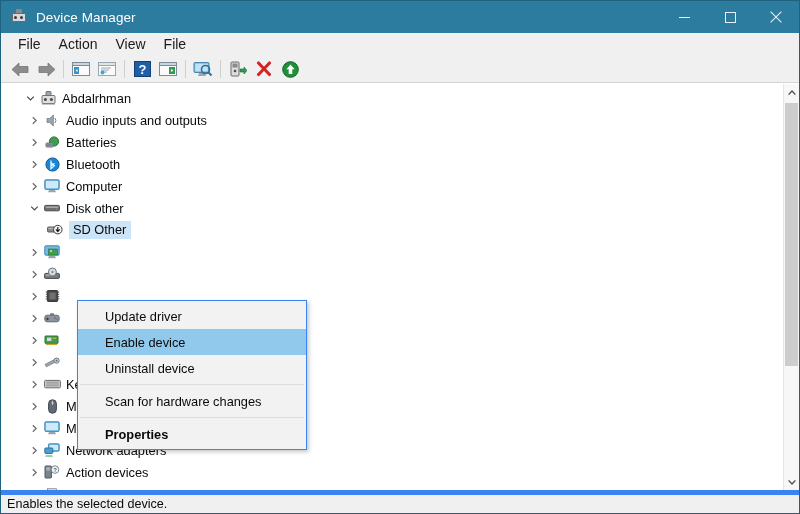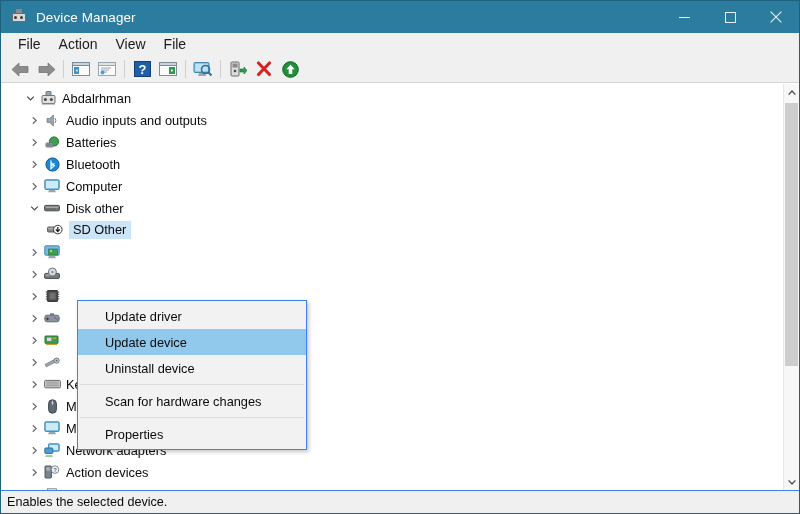--- a/index.html
+++ b/index.html
@@ -186,32 +186,32 @@
   }
   .ctx-item {
     height: 26px;
     display: flex;
     align-items: center;
     font-size: 12.8px;
     color: #0a0a0a;
     padding-left: 27px;
   }
   .ctx-item.hl { background: #91c9ec; }
-  .ctx-item.bold { font-weight: normal; }
+  .ctx-item.bold { font-weight: bold; }
   .ctx-sep {
     height: 1px;
     background: #dcdcdc;
     margin: 3px 2px 3px 2px;
   }
 
   
   .statusbar {
     height: 23px;
     background: #f0f0f0;
-    border-top: 1px solid #3b82f6;
+    border-top: 5px solid #3b82f6;
     display: flex;
     align-items: center;
     padding-left: 6px;
     font-size: 12.6px;
     color: #0a0a0a;
     flex: 0 0 auto;
   }
 </style>
 </head>
 <body>
@@ -634,21 +634,21 @@
             <rect x="0.8" y="4" width="14.4" height="5.4" rx="0.8" fill="#b8bfc5" stroke="#5f6a74"></rect>
             <rect x="3.4" y="8.6" width="9" height="3.4" fill="#f4f4f4" stroke="#6a6a6a" stroke-width="0.7"></rect>
             <rect x="11.6" y="5" width="2.4" height="1.2" fill="#3f8fc4"></rect>
           </svg>
         </span>
         <span class="lbl">Print queues</span>
       </div>
 
       <div class="ctxmenu">
         <div class="ctx-item">Update driver</div>
-        <div class="ctx-item hl">Update device</div>
+        <div class="ctx-item hl">Enable device</div>
         <div class="ctx-item">Uninstall device</div>
         <div class="ctx-sep"></div>
         <div class="ctx-item">Scan for hardware changes</div>
         <div class="ctx-sep"></div>
         <div class="ctx-item bold">Properties</div>
       </div>
 
     </div>
 
     <div class="vscroll">

